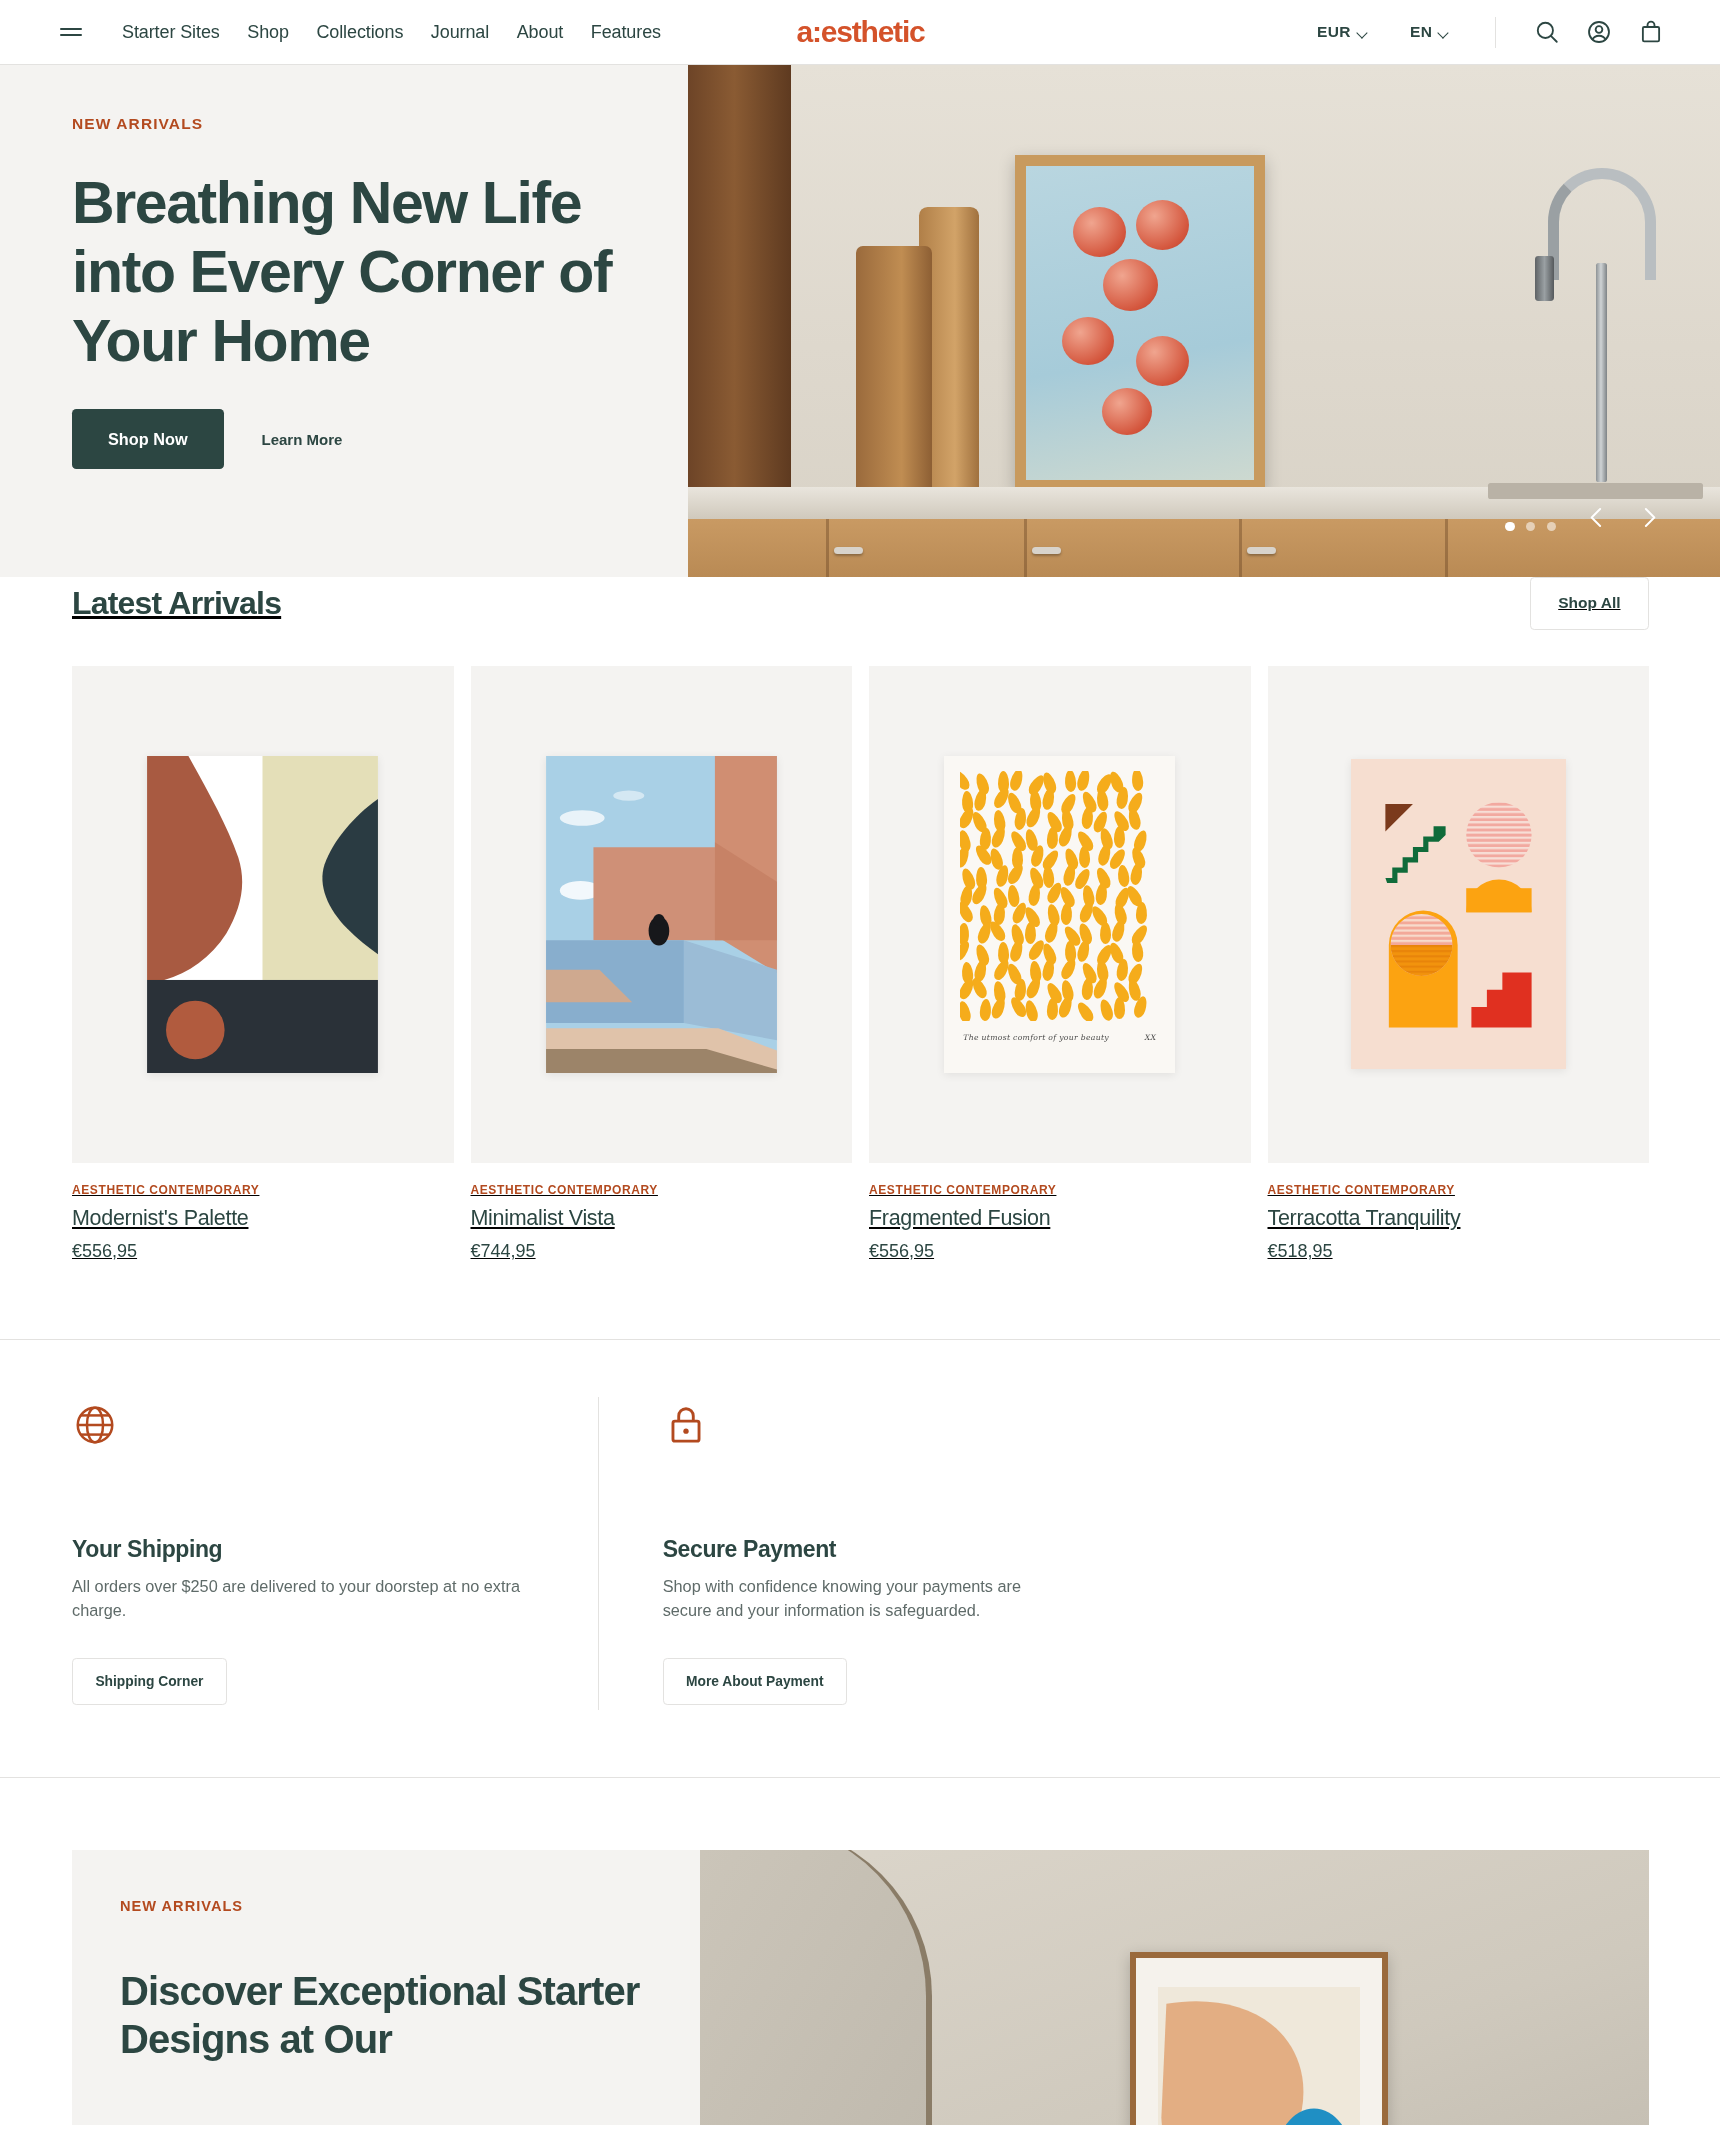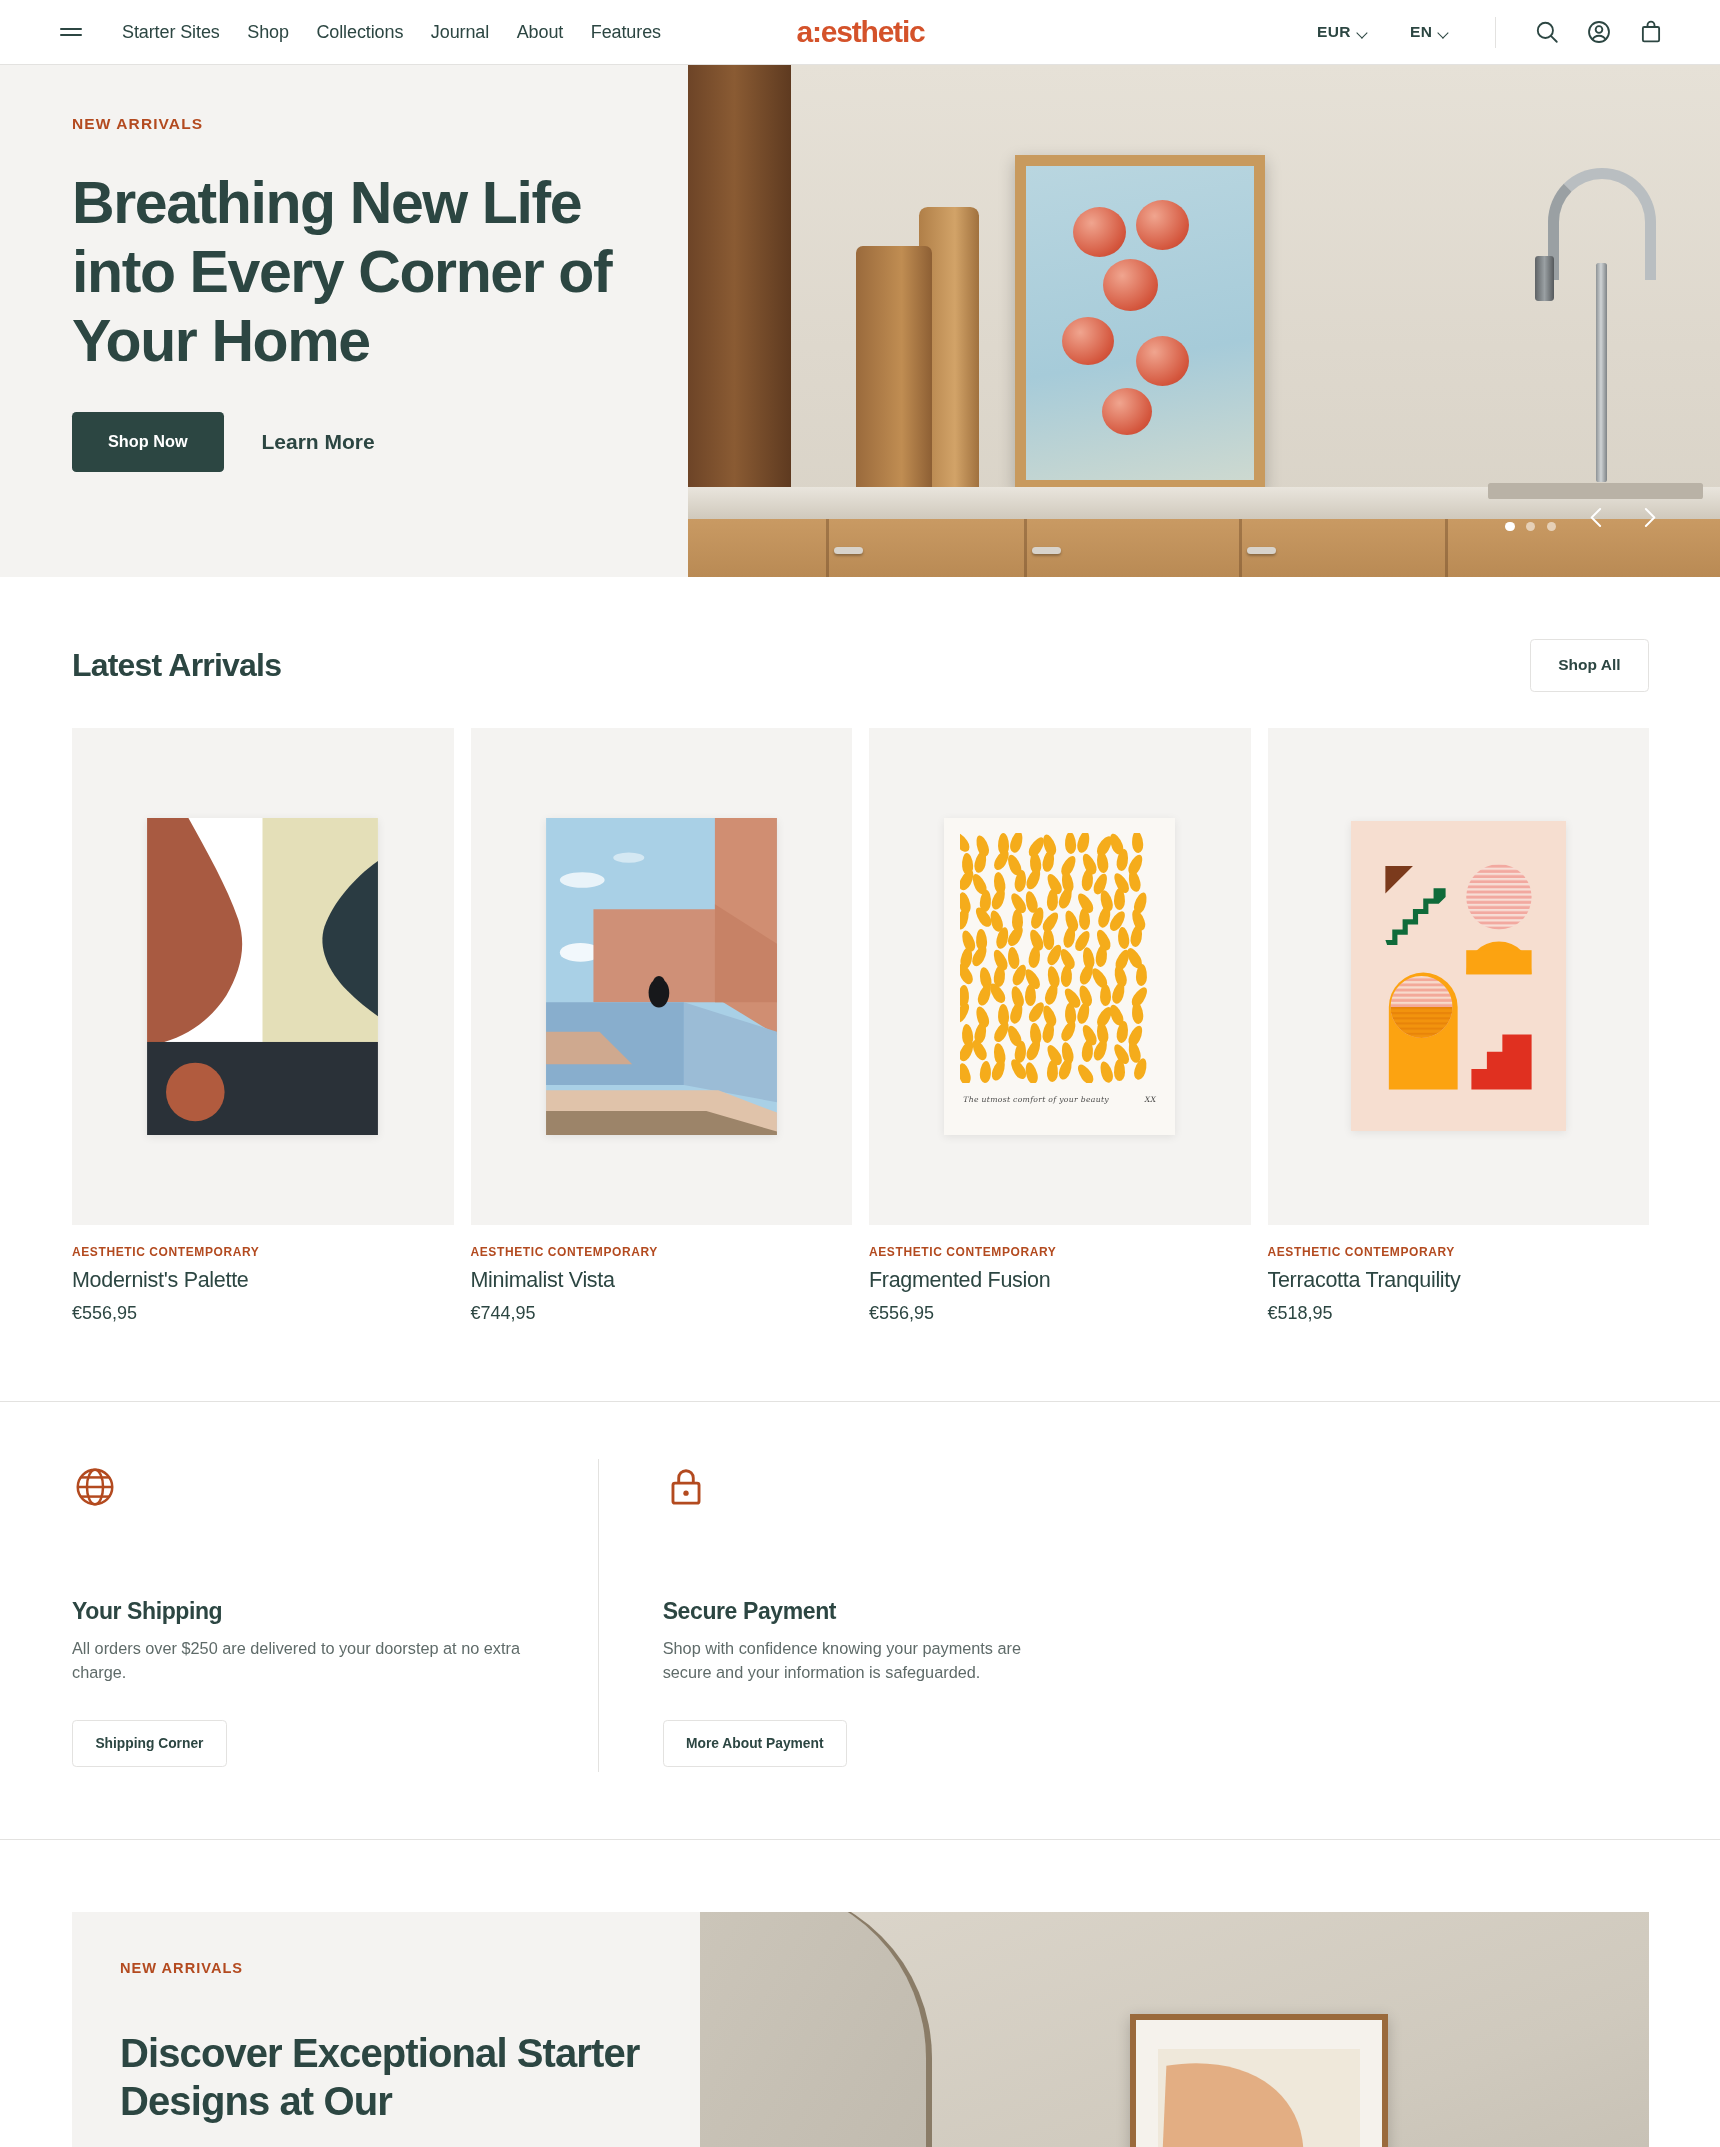--- a/index.html
+++ b/index.html
@@ -87,21 +87,21 @@
     color:var(--grey-text); font-size:20px; line-height:1.48; max-width:568px;
     margin-bottom:41px;
   }
   .hero-cta{ display:flex; align-items:center; gap:15.5px; }
   .btn-primary{
     background:var(--green); color:#fff; border:none; font-size:16.3px; font-weight:700;
     padding:20.6px 36px; border-radius:4.3px; cursor:pointer;
     font-family:"Liberation Sans", sans-serif;
   }
   .btn-text{
-    background:none; border:none; color:var(--green); font-size:21px; font-weight:700;
+    background:none; border:none; color:var(--green); font-size:15px; font-weight:700;
     padding:20.6px 22.4px; cursor:pointer; font-family:"Liberation Sans", sans-serif;
   }
 
   .hero-right{ flex:1; position:relative; overflow:hidden; background:#cfc6b8; }
 
   
   .k-wall{ position:absolute; inset:0; background:linear-gradient(180deg,#e6e1d7 0%,#ded8cd 55%,#d8d2c6 100%); }
   .k-wood-left{
     position:absolute; left:0; top:0; width:103px; height:447px;
     background:linear-gradient(90deg,#6d4427,#8a5b33 45%,#5e3a20);
@@ -156,21 +156,21 @@
   .carousel-ctrl{
     position:absolute; right:45px; bottom:33px; display:flex; align-items:center; gap:0;
   }
   .dots{ position:absolute; right:165px; bottom:46px; display:flex; gap:11.2px; }
   .dot{ width:9.5px; height:9.5px; border-radius:50%; background:rgba(255,255,255,.55); cursor:pointer; }
   .dot.active{ background:#fff; }
   .arrow{ width:53px; height:53px; display:flex; align-items:center; justify-content:center; cursor:pointer; }
 
   
   .section{ padding:0 72px; }
-  .latest{ padding-top:62px; padding-bottom:77px; }
+  .latest{ padding-bottom:77px;text-decoration:underline; }
   .sec-head{ display:flex; align-items:center; justify-content:space-between; margin-bottom:36px; }
   .sec-title{ color:var(--green); font-size:32px; font-weight:700; letter-spacing:-0.8px; }
   .btn-outline{
     background:#fff; border:0.9px solid var(--border); color:var(--green);
     font-size:15.5px; font-weight:700; padding:16.3px 27.5px; border-radius:4.3px; cursor:pointer;
     font-family:"Liberation Sans", sans-serif;
   }
 
   .product-grid{ display:grid; grid-template-columns:repeat(4,1fr); gap:17px; }
   .p-media{

